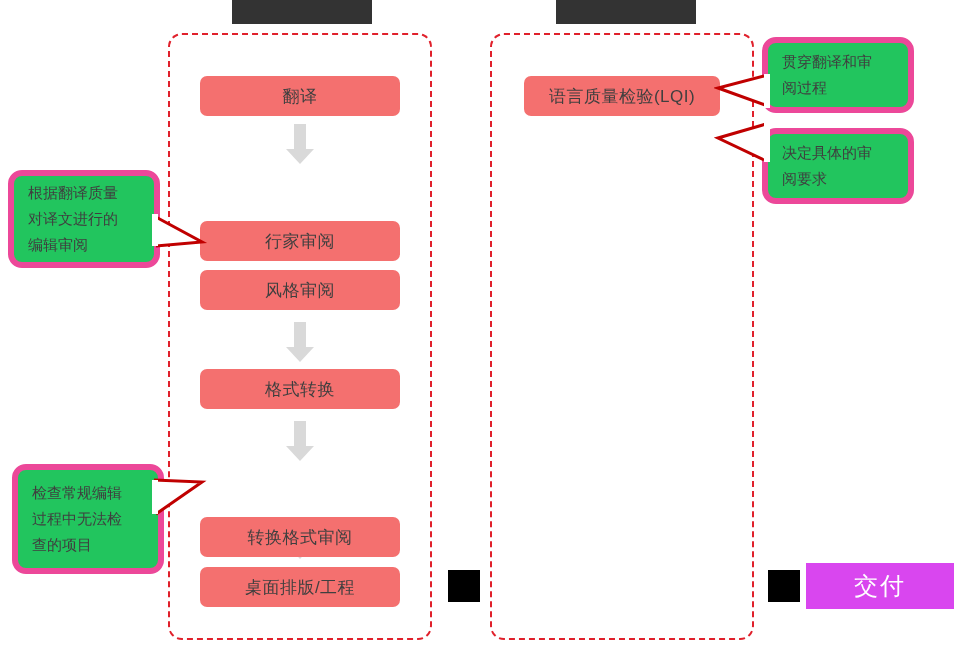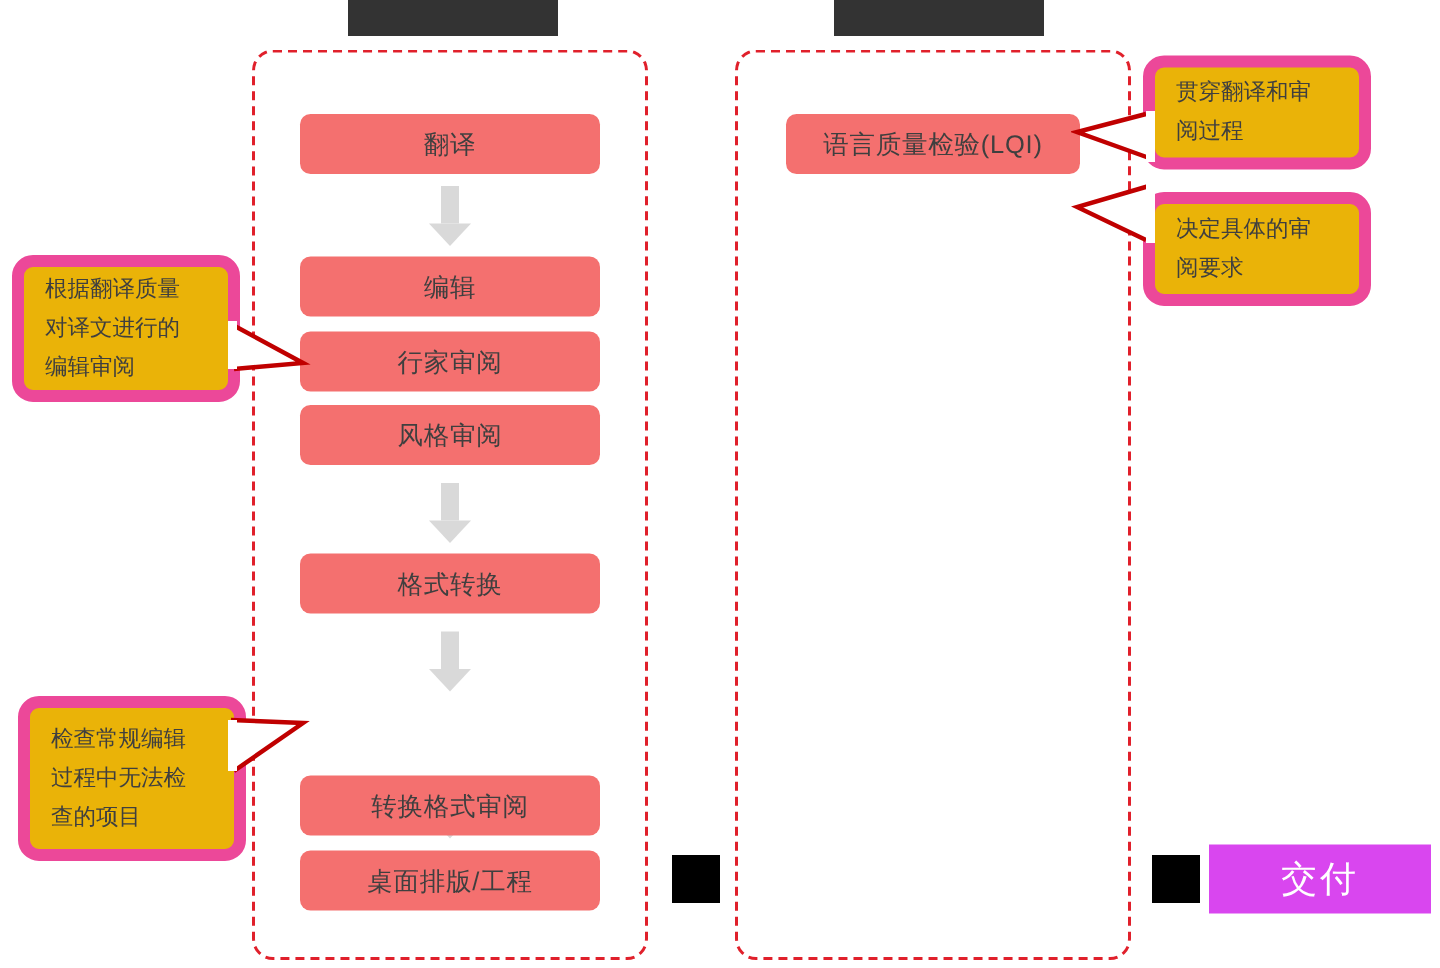--- a/index.html
+++ b/index.html
@@ -78,23 +78,23 @@
     bottom: 0;
     width: 0; height: 0;
     border-left: 14px solid transparent;
     border-right: 14px solid transparent;
     border-top: 15px solid #D9D9D9;
   }
 
   
   .callout {
     position: absolute;
-    border: 8px solid #ec4899;
+    border: 6px solid #ec4899;
     border-radius: 14px;
-    background: #eab308;
+    background: #22c55e;
     box-sizing: border-box;
     display: flex;
     align-items: center;
     z-index: 30;
   }
   .callout .callout-text {
     padding: 0 14px;
     font-size: 15px;
     line-height: 26px;
     color: #3f3f3f;
@@ -123,23 +123,20 @@
 <body>
 
 <div id="canvas">
 
   <div class="lane" style="left:168px; top:33px; width:264px; height:607px;"></div>
   <div class="lane" style="left:490px; top:33px; width:264px; height:607px;"></div>
 
   <div class="step" style="left:200px; top:76px; width:200px; height:40px;">
     <span>翻译</span>
   </div>
-  <div class="step" style="left:200px; top:171px; width:200px; height:40px;">
-    <span>编辑</span>
-  </div>
   <div class="step" style="left:200px; top:221px; width:200px; height:40px;">
     <span>行家审阅</span>
   </div>
   <div class="step" style="left:200px; top:270px; width:200px; height:40px;">
     <span>风格审阅</span>
   </div>
   <div class="step" style="left:200px; top:369px; width:200px; height:40px;">
     <span>格式转换</span>
   </div>
   <div class="step" style="left:200px; top:469px; width:200px; height:40px;margin-top:48px;">

